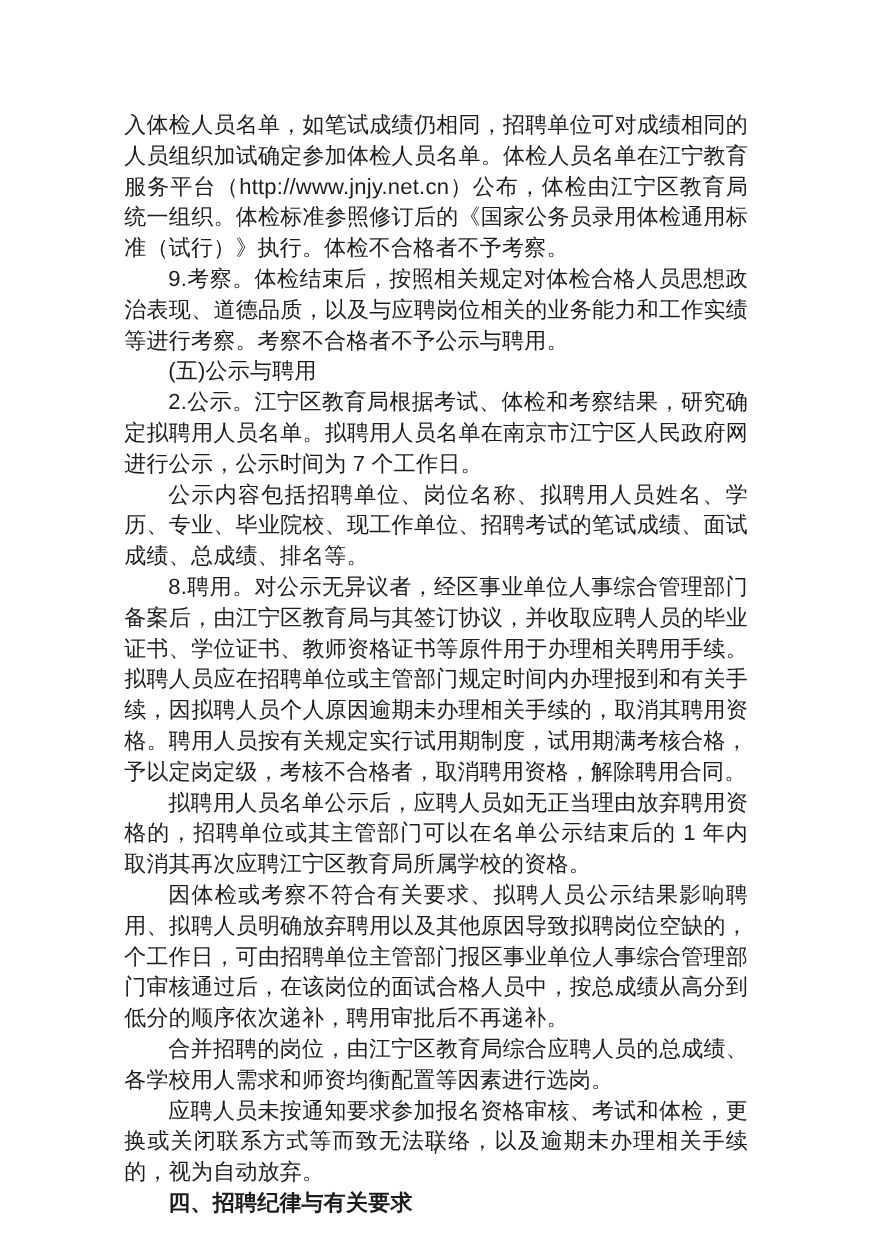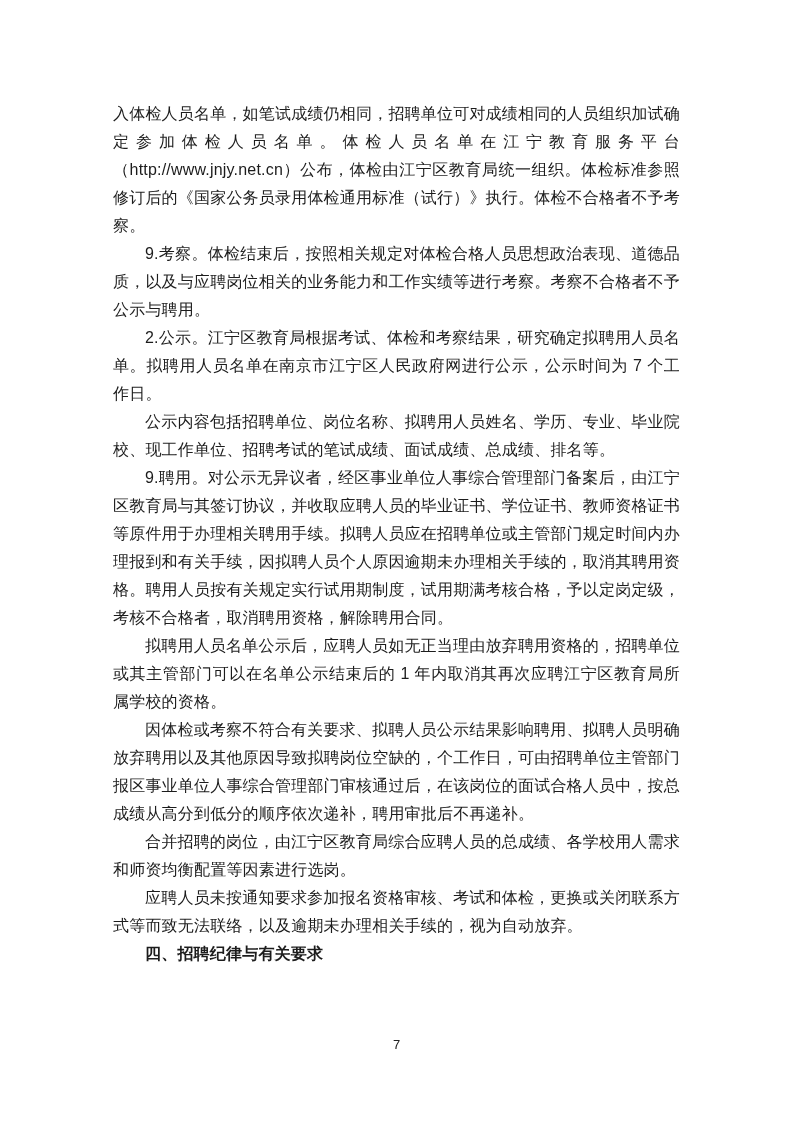--- a/index.html
+++ b/index.html
@@ -15,21 +15,21 @@
     background: #ffffff;
     overflow: hidden;
     font-family: "Liberation Sans", "DejaVu Sans", sans-serif;
     color: #1c1c1c;
   }
   .doc-body {
     position: absolute;
     left: 113px;
     top: 100px;
     width: 567px;
-    font-size: 16px;
+    font-size: 20px;
     line-height: 28px;
     text-align: justify;
     letter-spacing: 0.2px;
   }
   .para {
     margin: 0;
     padding: 0;
     text-indent: 2em;
   }
   .para.flush {
@@ -51,23 +51,24 @@
   }
 </style>
 </head>
 <body>
 
 <div class="page">
   <div class="doc-body">
 
   <p class="para flush">入体检人员名单，如笔试成绩仍相同，招聘单位可对成绩相同的人员组织加试确定参加体检人员名单。体检人员名单在江宁教育服务平台（http://www.jnjy.net.cn）公布，体检由江宁区教育局统一组织。体检标准参照修订后的《国家公务员录用体检通用标准（试行）》执行。体检不合格者不予考察。</p>
       <p class="para">9.考察。体检结束后，按照相关规定对体检合格人员思想政治表现、道德品质，以及与应聘岗位相关的业务能力和工作实绩等进行考察。考察不合格者不予公示与聘用。</p>
+      <p class="para">(五)公示与聘用</p>
       <p class="para">2.公示。江宁区教育局根据考试、体检和考察结果，研究确定拟聘用人员名单。拟聘用人员名单在南京市江宁区人民政府网进行公示，公示时间为 7 个工作日。</p>
       <p class="para">公示内容包括招聘单位、岗位名称、拟聘用人员姓名、学历、专业、毕业院校、现工作单位、招聘考试的笔试成绩、面试成绩、总成绩、排名等。</p>
-      <p class="para">9.聘用。对公示无异议者，经区事业单位人事综合管理部门备案后，由江宁区教育局与其签订协议，并收取应聘人员的毕业证书、学位证书、教师资格证书等原件用于办理相关聘用手续。拟聘人员应在招聘单位或主管部门规定时间内办理报到和有关手续，因拟聘人员个人原因逾期未办理相关手续的，取消其聘用资格。聘用人员按有关规定实行试用期制度，试用期满考核合格，予以定岗定级，考核不合格者，取消聘用资格，解除聘用合同。</p>
+      <p class="para">8.聘用。对公示无异议者，经区事业单位人事综合管理部门备案后，由江宁区教育局与其签订协议，并收取应聘人员的毕业证书、学位证书、教师资格证书等原件用于办理相关聘用手续。拟聘人员应在招聘单位或主管部门规定时间内办理报到和有关手续，因拟聘人员个人原因逾期未办理相关手续的，取消其聘用资格。聘用人员按有关规定实行试用期制度，试用期满考核合格，予以定岗定级，考核不合格者，取消聘用资格，解除聘用合同。</p>
       <p class="para">拟聘用人员名单公示后，应聘人员如无正当理由放弃聘用资格的，招聘单位或其主管部门可以在名单公示结束后的 1 年内取消其再次应聘江宁区教育局所属学校的资格。</p>
       <p class="para">因体检或考察不符合有关要求、拟聘人员公示结果影响聘用、拟聘人员明确放弃聘用以及其他原因导致拟聘岗位空缺的，个工作日，可由招聘单位主管部门报区事业单位人事综合管理部门审核通过后，在该岗位的面试合格人员中，按总成绩从高分到低分的顺序依次递补，聘用审批后不再递补。</p>
       <p class="para">合并招聘的岗位，由江宁区教育局综合应聘人员的总成绩、各学校用人需求和师资均衡配置等因素进行选岗。</p>
       <p class="para">应聘人员未按通知要求参加报名资格审核、考试和体检，更换或关闭联系方式等而致无法联络，以及逾期未办理相关手续的，视为自动放弃。</p>
       <p class="para heading">四、招聘纪律与有关要求</p>
     </div>
   <div class="page-footer">
     <span>7</span>
   </div>
 </div>

